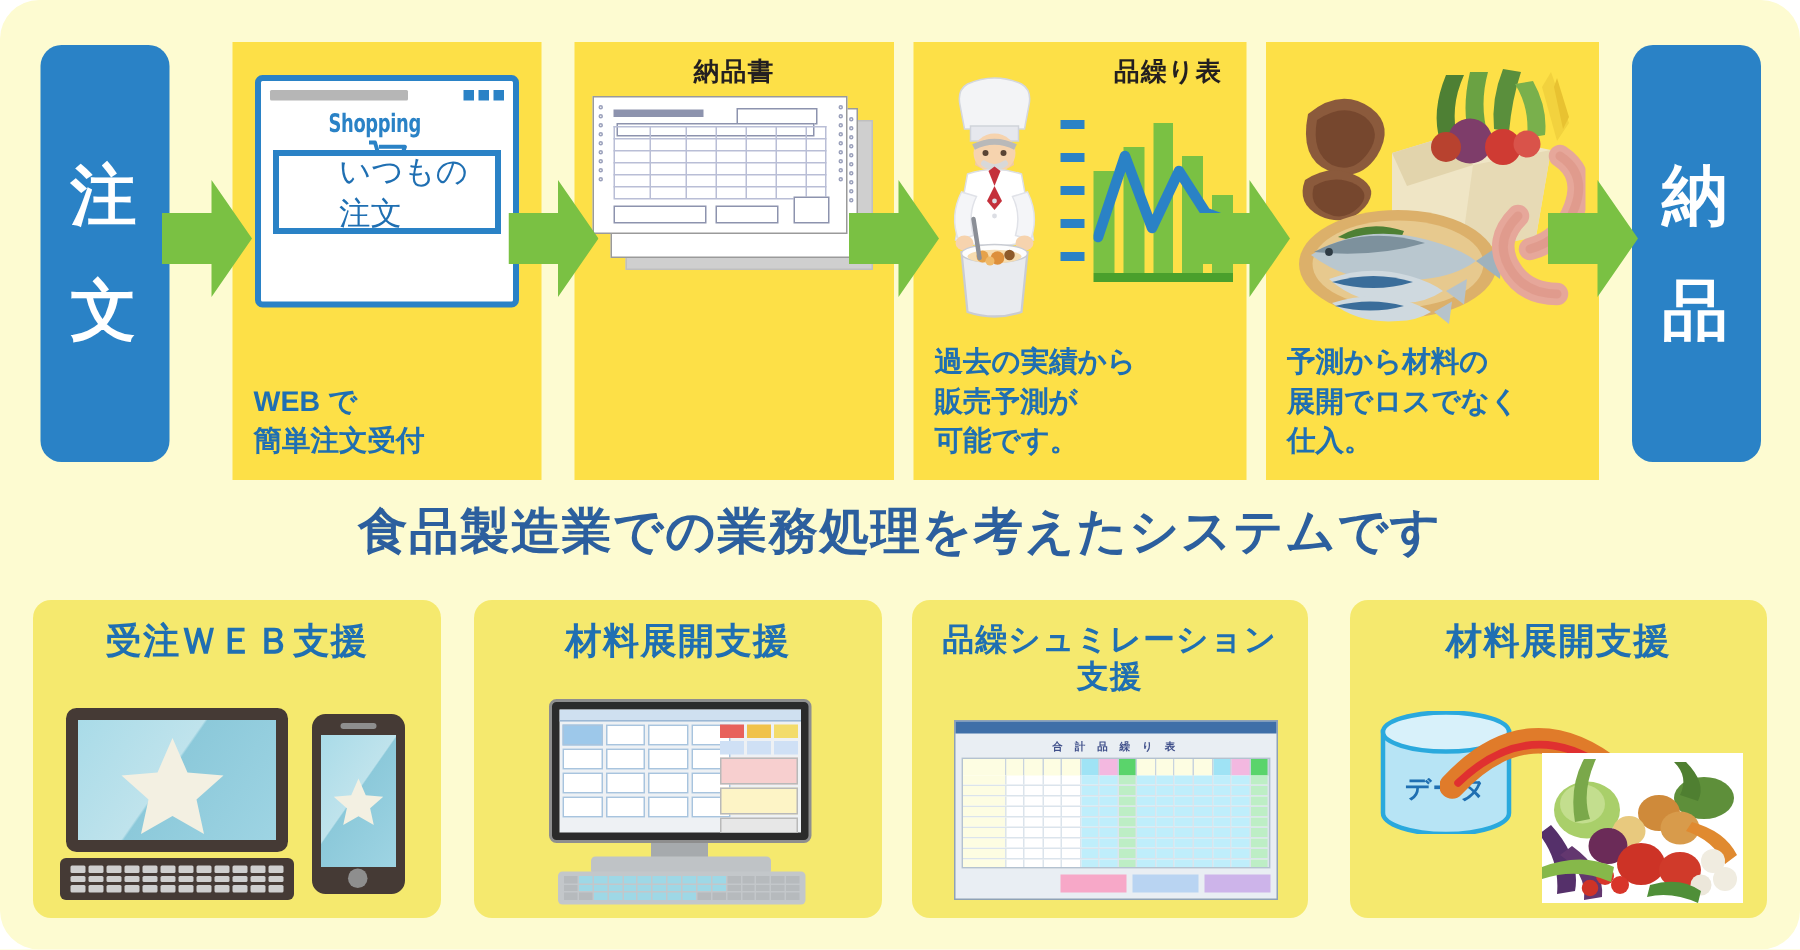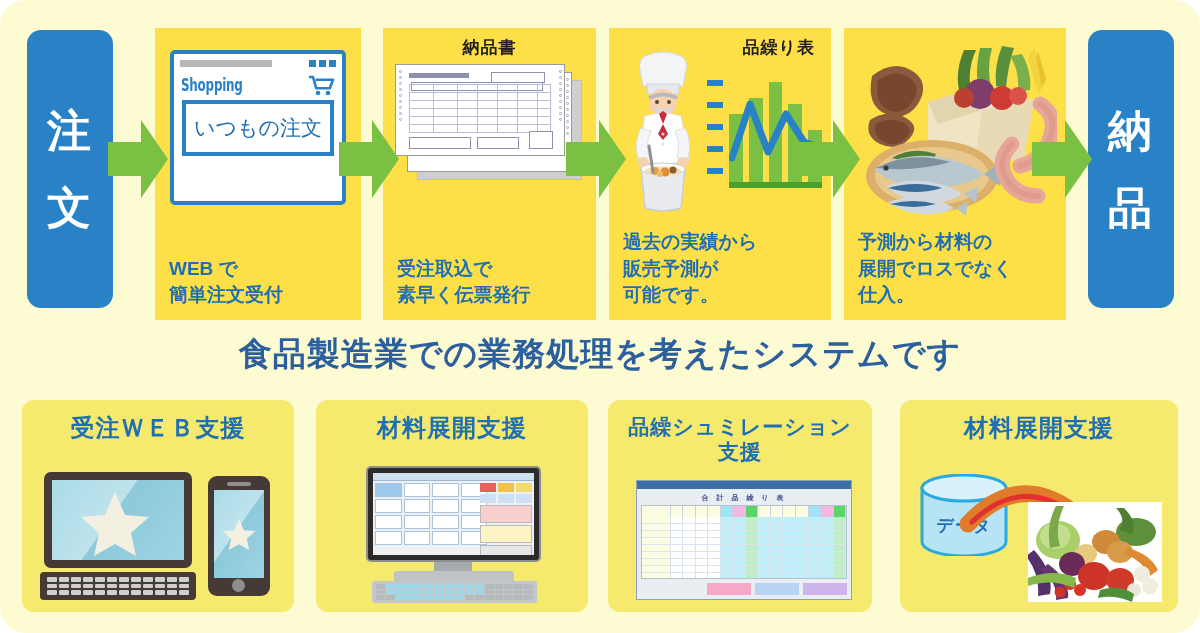--- a/index.html
+++ b/index.html
@@ -62,32 +62,32 @@
   }
   .browser-bar{
     position:absolute;left:6px;right:6px;top:5px;height:8px;
     display:flex;align-items:center;justify-content:space-between;
   }
   .browser-url{width:92px;height:7px;background:#b6b6b6;border-radius:1px;}
   .browser-dots{display:flex;gap:3px;}
   .browser-dots i{width:7px;height:7px;background:#2a82c6;display:block;}
   .shop-row{
     position:absolute;left:7px;right:7px;top:19px;height:24px;
-    display:flex;align-items:center;justify-content:space-between;
+    display:flex;align-items:center;justify-content:space-between;flex-direction:column;
   }
   .shop-word{
     color:#2a82c6;font-weight:bold;font-size:17px;
     font-family:"DejaVu Sans Condensed","Liberation Sans",sans-serif;
     transform:scaleX(.78);transform-origin:left center;letter-spacing:-.3px;
   }
   .cart{width:27px;height:21px;}
   .hero{
     position:absolute;left:8px;right:8px;top:46px;height:56px;
     border:4px solid #2a82c6;box-sizing:border-box;background:#fff;
-    display:flex;align-items:center;justify-content:center;
+    display:flex;align-items:center;padding-left:40px;
   }
   .hero span{color:#1f6fb2;font-size:21px;font-weight:500;letter-spacing:0px;}
   .tiles{position:absolute;left:8px;right:8px;top:109px;display:flex;gap:5px;}
   .tiles .tile{flex:1;}
   .tile .big{height:29px;background:#2a82c6;}
   .tile .small{height:8px;background:#2a82c6;margin-top:5px;}
 
   
   .slips{position:absolute;left:12px;top:36px;width:190px;height:120px;}
   .slip{position:absolute;background:#ffffff;border:1px solid #9a9a9a;box-sizing:border-box;}
@@ -338,22 +338,20 @@
               <span class="gv" style="left:108px"></span>
             <span class="gv" style="left:128px"></span>
               <span class="gv" style="right:0"></span>
           </div>
           <span class="slip-box" style="left:10px;bottom:3px;width:60px;height:10px;"></span>
           <span class="slip-box" style="left:78px;bottom:3px;width:40px;height:10px;"></span>
           <span class="slip-box" style="right:8px;bottom:3px;width:22px;height:16px;"></span>
         </div>
       </div>
     </div>
-    <div class="panel-caption">受注取込で
-素早く伝票発行</div>
   </div>
 
   <div class="arrow" style="left:566px;">
     <svg viewBox="0 0 60 78">
         <polygon points="0,22 33,22 33,0 60,39 33,78 33,56 0,56" fill="#7ac143"></polygon>
       </svg>
   </div>
 
   <div class="panel" id="panel-chart">
     <div class="panel-title">品繰り表</div>

